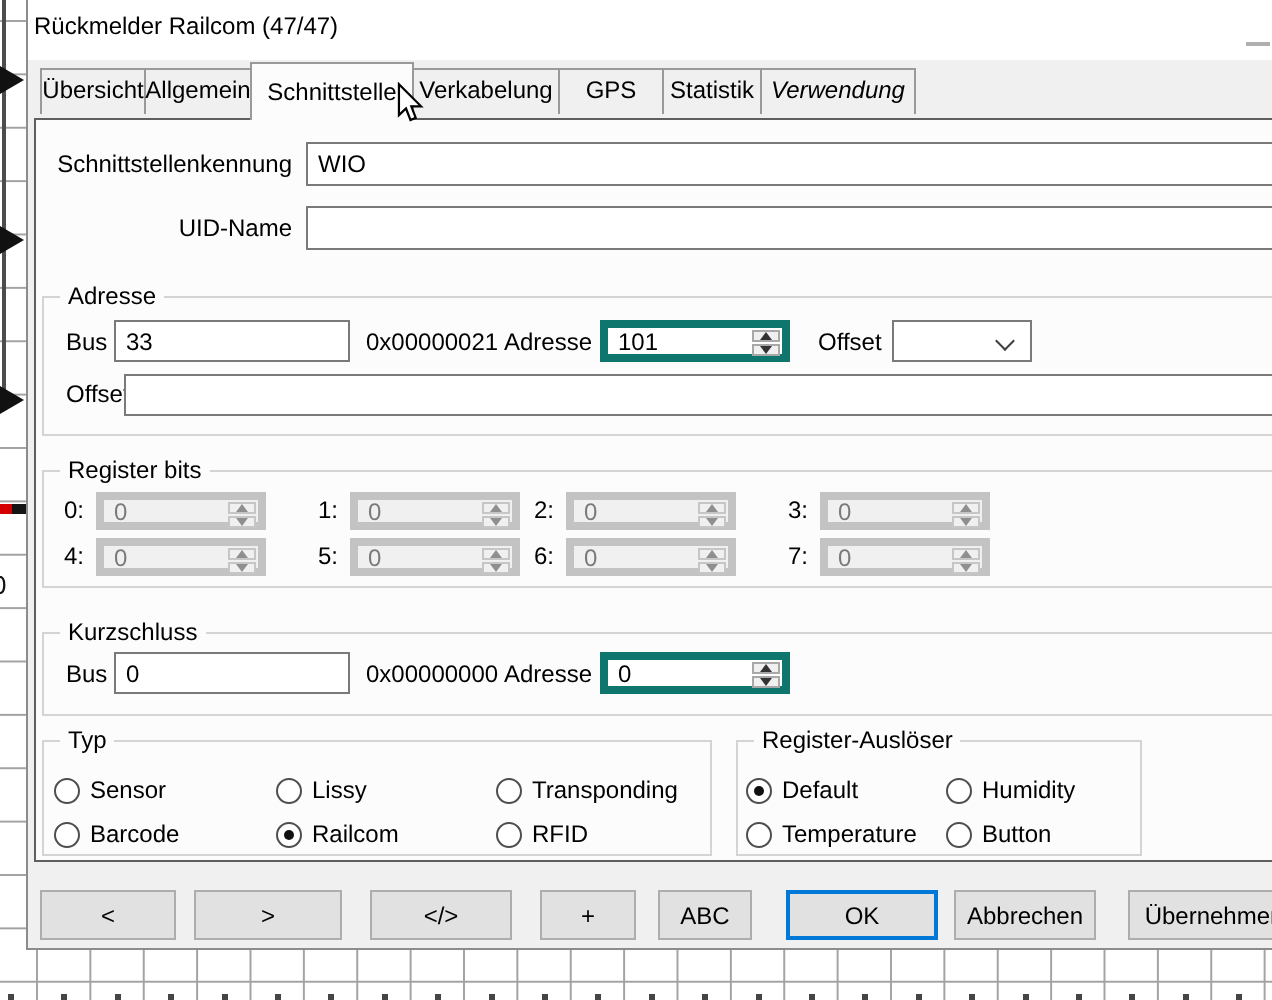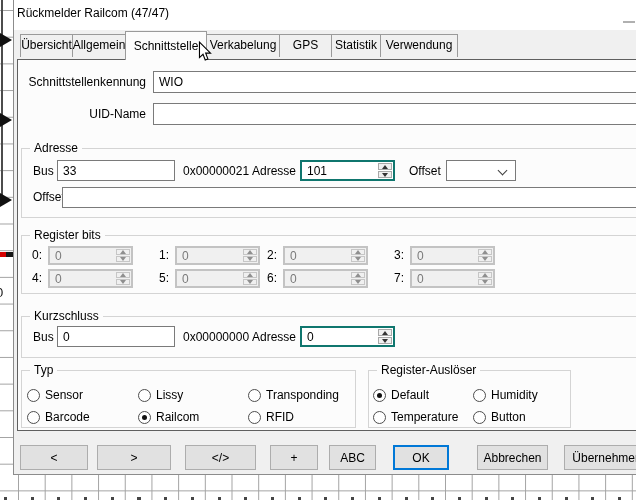--- a/index.html
+++ b/index.html
@@ -53,21 +53,21 @@
   .lbl{position:absolute;white-space:nowrap;line-height:15px;}
   .lbl.r{text-align:right;}
   .tinput{
     position:absolute;height:22px;border:1px solid #7a7a7a;background:#fff;
     font:inherit;padding:0 5px;color:#000;
   }
   
   .group{position:absolute;border:1px solid #d4d4d4;background:transparent;}
   .legend{position:absolute;left:8px;top:-8px;background:#fcfcfc;padding:0 4px;line-height:15px;white-space:nowrap;}
   
-  .spin{position:absolute;height:22px;border:2px solid #0f766e;background:#fff;}
+  .spin{position:absolute;height:22px;border:4px solid #0f766e;background:#fff;}
   .spin input{position:absolute;left:0;top:0;width:calc(100% - 16px);height:100%;border:none;background:transparent;font:inherit;padding:0 0 0 5px;color:#000;}
   .spin .btns{position:absolute;right:1px;top:1px;bottom:1px;width:14px;display:flex;flex-direction:column;gap:1px;}
   .sbtn{flex:1;background:#f0f0f0;border:1px solid #a8a8a8;display:flex;align-items:center;justify-content:center;padding:0;}
   .arr-up{width:0;height:0;border-left:3px solid transparent;border-right:3px solid transparent;border-bottom:4px solid #333;}
   .arr-dn{width:0;height:0;border-left:3px solid transparent;border-right:3px solid transparent;border-top:4px solid #333;}
   .spin.disabled{background:#f0f0f0;border-color:#c3c3c3;}
   .spin.disabled input{color:#7a7a7a;}
   .spin.disabled .sbtn{border-color:#c6c6c6;}
   .spin.disabled .arr-up{border-bottom-color:#8f8f8f;}
   .spin.disabled .arr-dn{border-top-color:#8f8f8f;}
@@ -110,21 +110,21 @@
     <span class="min-dash"></span>
   </div>
 
   <div class="tabbar">
     <div class="tab" style="width:53px;">Übersicht</div>
     <div class="tab" style="width:54px;">Allgemein</div>
     <div class="tab active" style="width:82px;">Schnittstelle</div>
     <div class="tab" style="width:74px;">Verkabelung</div>
     <div class="tab" style="width:53px;">GPS</div>
     <div class="tab" style="width:50px;">Statistik</div>
-    <div class="tab" style="width:78px;">Verwendung</div>
+    <div class="tab" style="width:78px;font-style:italic;">Verwendung</div>
   </div>
 
   <div class="panel">
 
     <div class="lbl r" style="left:0;top:15px;width:128px;">Schnittstellenkennung</div>
     <input class="tinput" style="left: 135px; top: 11px; width: 540px;" value="WIO">
 
     <div class="lbl r" style="left:0;top:47px;width:128px;">UID-Name</div>
     <input class="tinput" style="left: 135px; top: 43px; width: 540px;" value="">
 
@@ -322,20 +322,20 @@
           <span>Button</span>
       </div>
     </div>
   </div>
 
   <button class="btn" style="left:6px;width:68px;">&lt;</button>
   <button class="btn" style="left:83px;width:74px;">&gt;</button>
   <button class="btn" style="left:171px;width:71px;">&lt;/&gt;</button>
   <button class="btn" style="left:256px;width:48px;">+</button>
   <button class="btn" style="left:315px;width:47px;">ABC</button>
-  <button class="btn default" style="left:379px;width:56px;">OK</button>
+  <button class="btn default" style="left:379px;width:76px;">OK</button>
   <button class="btn" style="left:463px;width:71px;">Abbrechen</button>
   <button class="btn" style="left:550px;width:86px;">Übernehmen</button>
 </div>
 
 <svg class="cursor" width="14" height="21" viewBox="0 0 12 19">
   <path d="M1 1 L1 15 L4.2 12 L6.2 17.2 L8.6 16.2 L6.6 11 L11 11 Z" fill="#ffffff" stroke="#000000" stroke-width="1"></path>
 </svg>
 
 </body></html>

